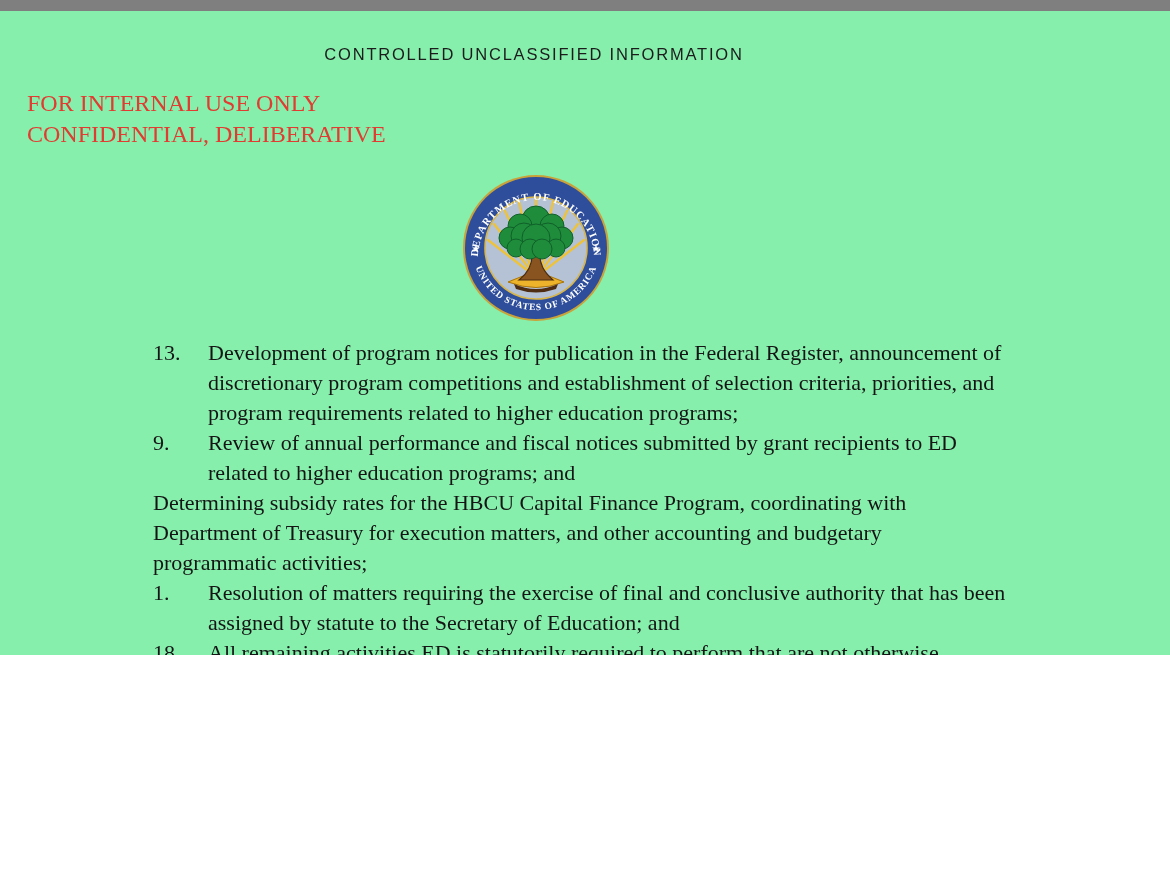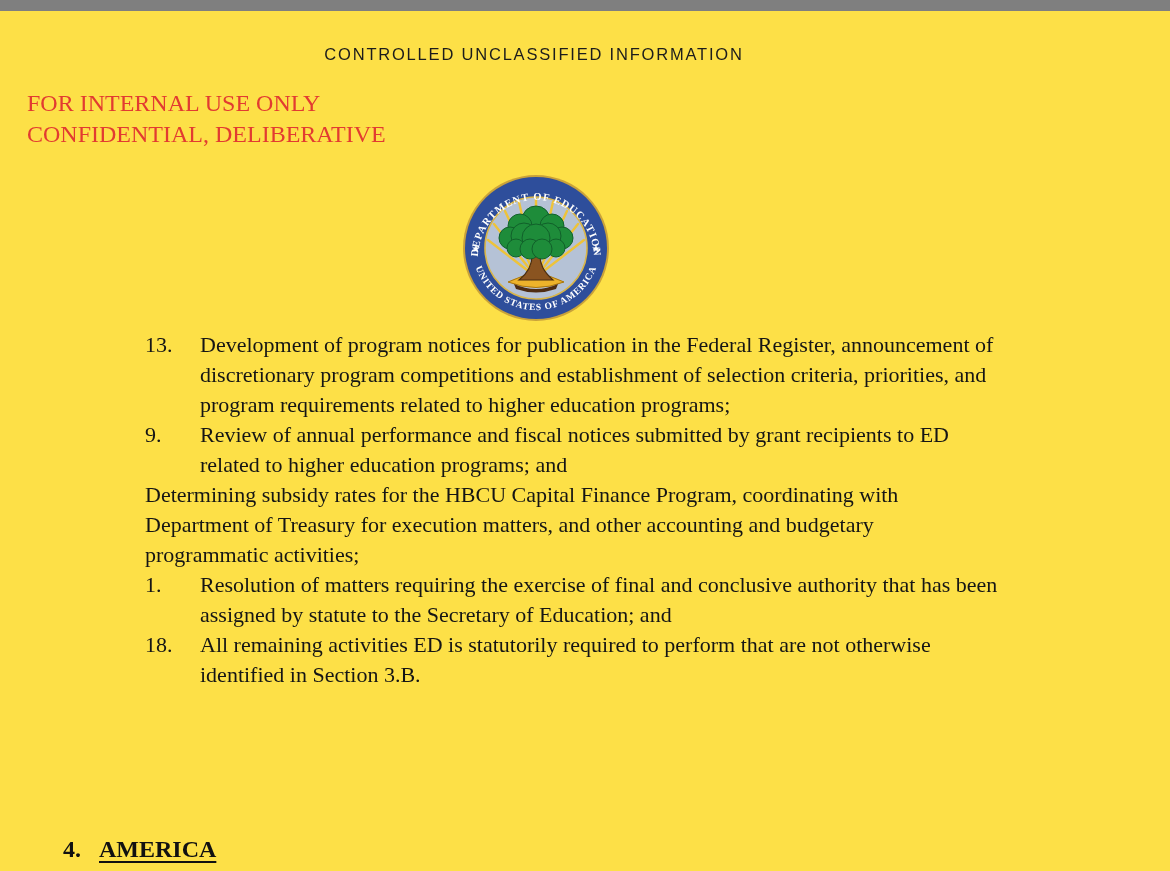--- a/index.html
+++ b/index.html
@@ -1,20 +1,20 @@
 <!DOCTYPE html>
 <html><head>
 <meta charset="utf-8">
 <style>
   html, body { margin: 0; padding: 0; background: #ffffff; }
   .page {
     position: relative;
     width: 1170px;
-    height: 871px;
-    background: #fde047;
+    height: 655px;
+    background: #86efac;
     overflow: hidden;
     font-family: "Liberation Serif", serif;
   }
   .topbar {
     position: absolute;
     top: 0; left: 0;
     width: 1170px; height: 11px;
     background: #7f7f7f;
   }
   .cui-banner {
@@ -37,21 +37,21 @@
   }
   .seal-wrap {
     position: absolute;
     top: 174px; left: 462px;
     width: 148px; height: 148px;
   }
   ol.doc-list {
     position: absolute;
     top: 330px; left: 145px;
     width: 880px;
-    margin: 0; padding: 0;
+    margin: 8px; padding: 0;
     list-style: none;
     font-size: 22px;
     line-height: 30px;
     color: #151515;
   }
   ol.doc-list li { display: flex; }
   ol.doc-list .num { flex: 0 0 55px; }
   ol.doc-list .txt { flex: 0 0 812px; max-width: 812px; }
   .section-heading {
     position: absolute;

